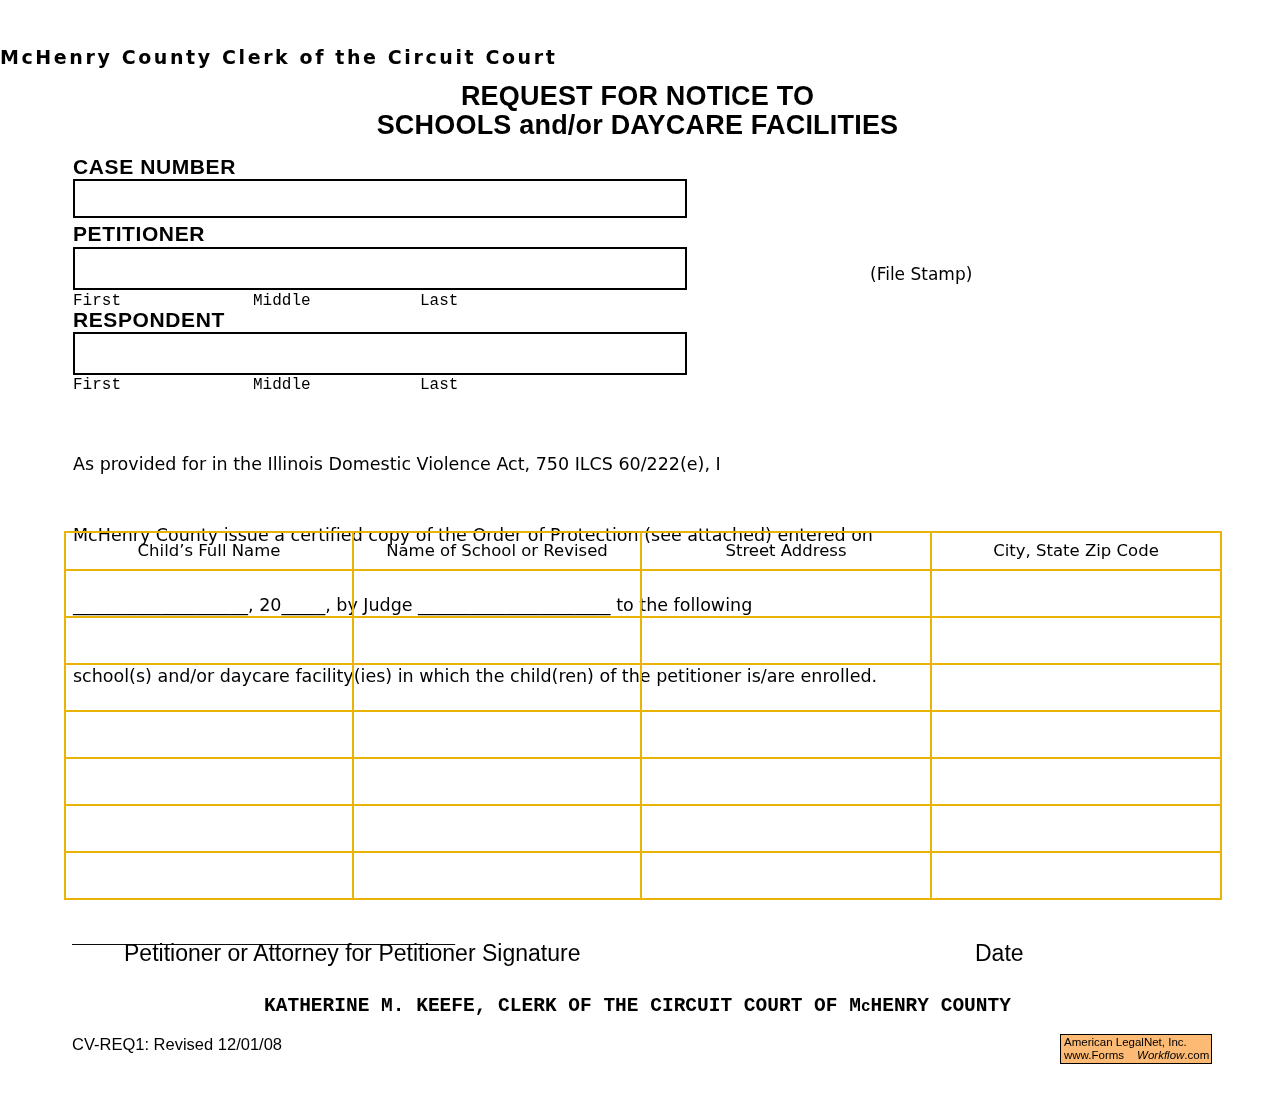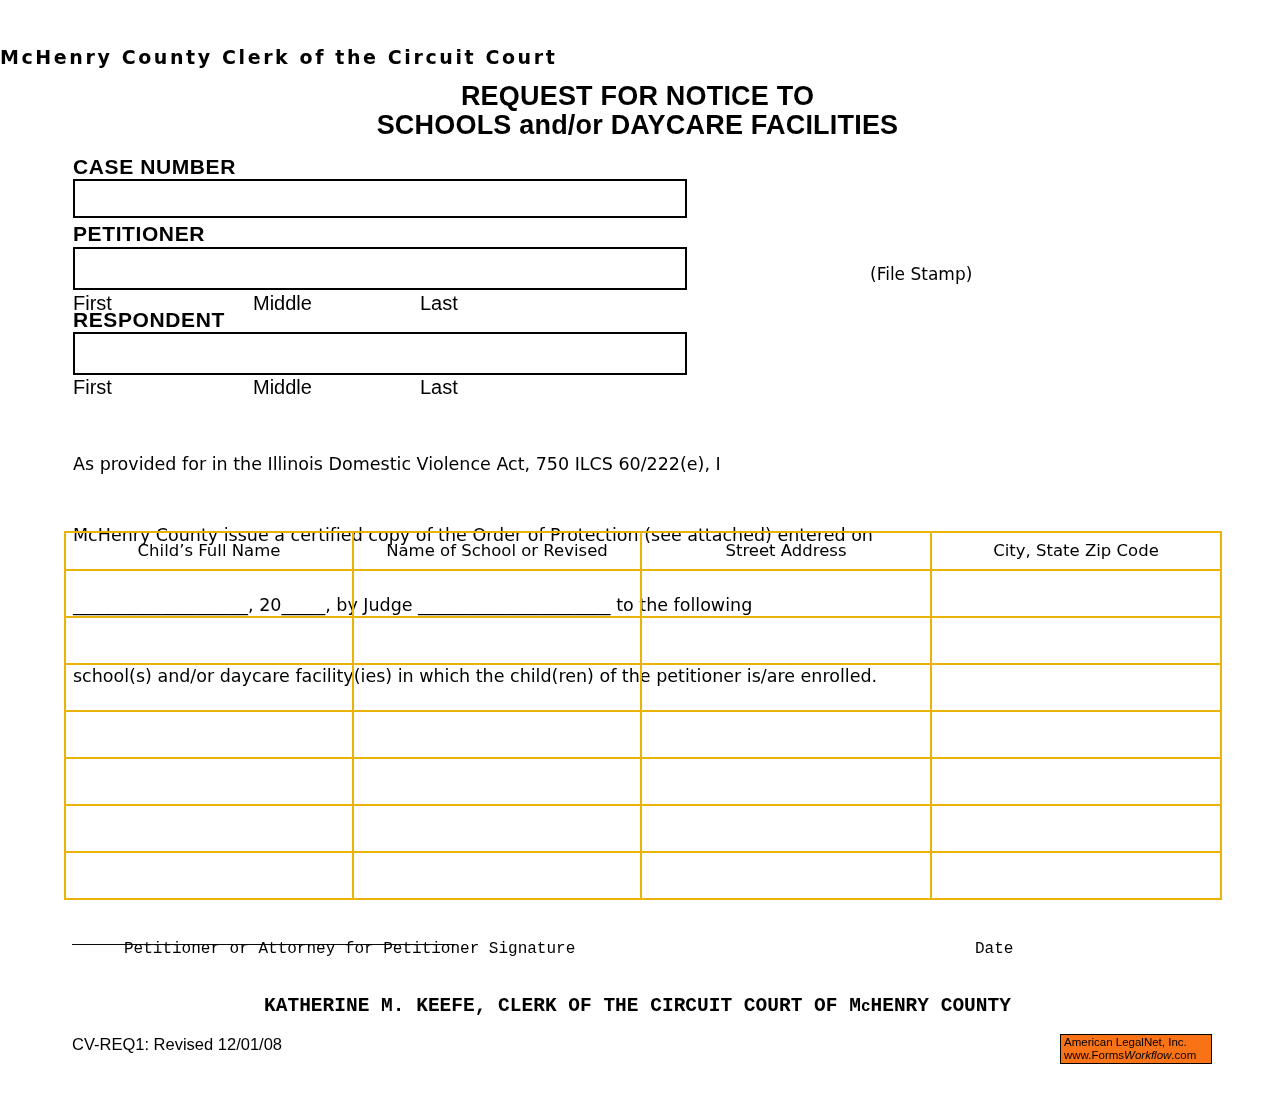--- a/index.html
+++ b/index.html
@@ -55,22 +55,22 @@
     font-size: 21px;
     letter-spacing: 0.6px;
   }
   .field-box {
     position: absolute;
     border: 2px solid #000;
     background: #fff;
   }
   .sub-label {
     position: absolute;
-    font-family: Liberation Sans, sans-serif;
-    font-size: 20px;
+    font-family: Liberation Mono, monospace;
+    font-size: 16px;
   }
   .file-stamp {
     position: absolute;
     font-family: "DejaVu Sans", sans-serif;
     font-size: 17px;
   }
 
   
   .body-text {
     position: absolute;
@@ -118,22 +118,22 @@
     position: absolute;
     font-family: "DejaVu Sans", sans-serif;
     font-size: 16px;
     letter-spacing: -0.5px;
     color: #000;
     white-space: nowrap;
     overflow: hidden;
   }
   .sig-caption {
     position: absolute;
-    font-family: Liberation Mono, monospace;
-    font-size: 16px;
+    font-family: Liberation Sans, sans-serif;
+    font-size: 23px;
   }
 
   .clerk-line {
     position: absolute;
     top: 995px;
     left: 0;
     width: 1275px;
     text-align: center;
     font-family: Liberation Mono, monospace;
     font-weight: bold;
@@ -148,28 +148,28 @@
     font-family: "Liberation Sans", sans-serif;
     font-size: 16.5px;
   }
 
   .legalnet {
     position: absolute;
     left: 1060px;
     top: 1034px;
     width: 152px;
     border: 1px solid #000;
-    background: #f97316;
+    background: #fdba74;
     font-family: "Liberation Sans", sans-serif;
     font-size: 11.5px;
     line-height: 13px;
     padding: 1px 3px;
     box-sizing: border-box;
   }
-  .legalnet i { font-style: italic; }
+  .legalnet i { font-style: italic; padding-left: 13px; }
 </style>
 </head>
 <body>
 
 <div class="page">
 
   <div class="court-name">McHenry County Clerk of the Circuit Court</div>
   <div class="form-title">
     <div>REQUEST FOR NOTICE TO</div>
     <div>SCHOOLS and/or DAYCARE FACILITIES</div>

